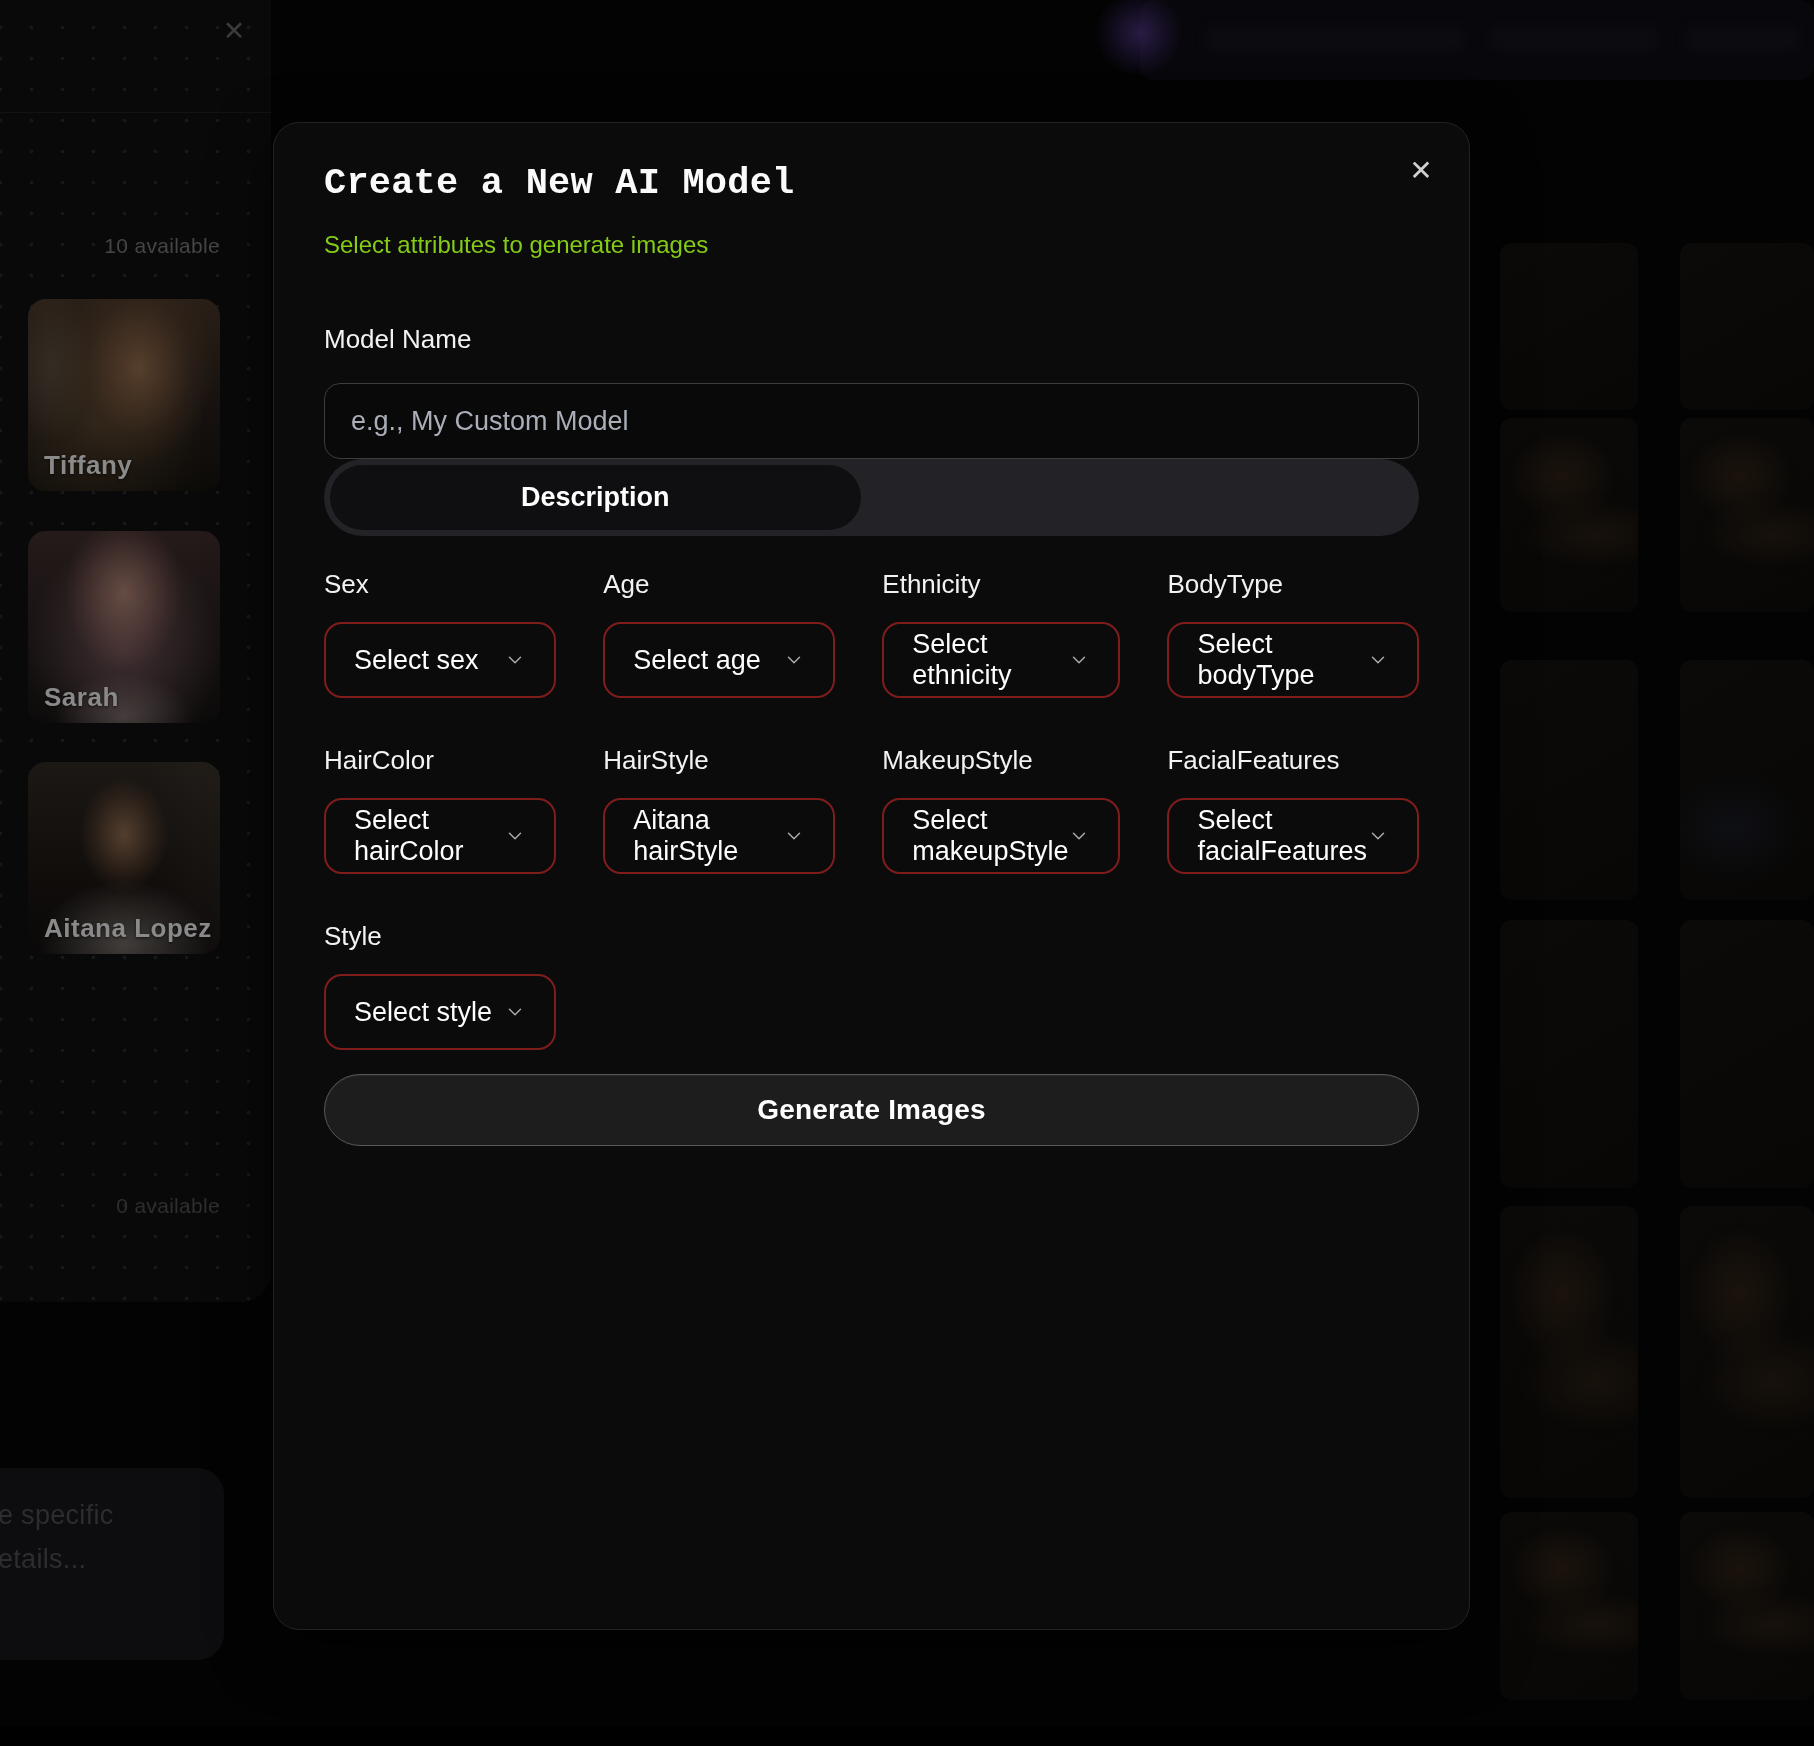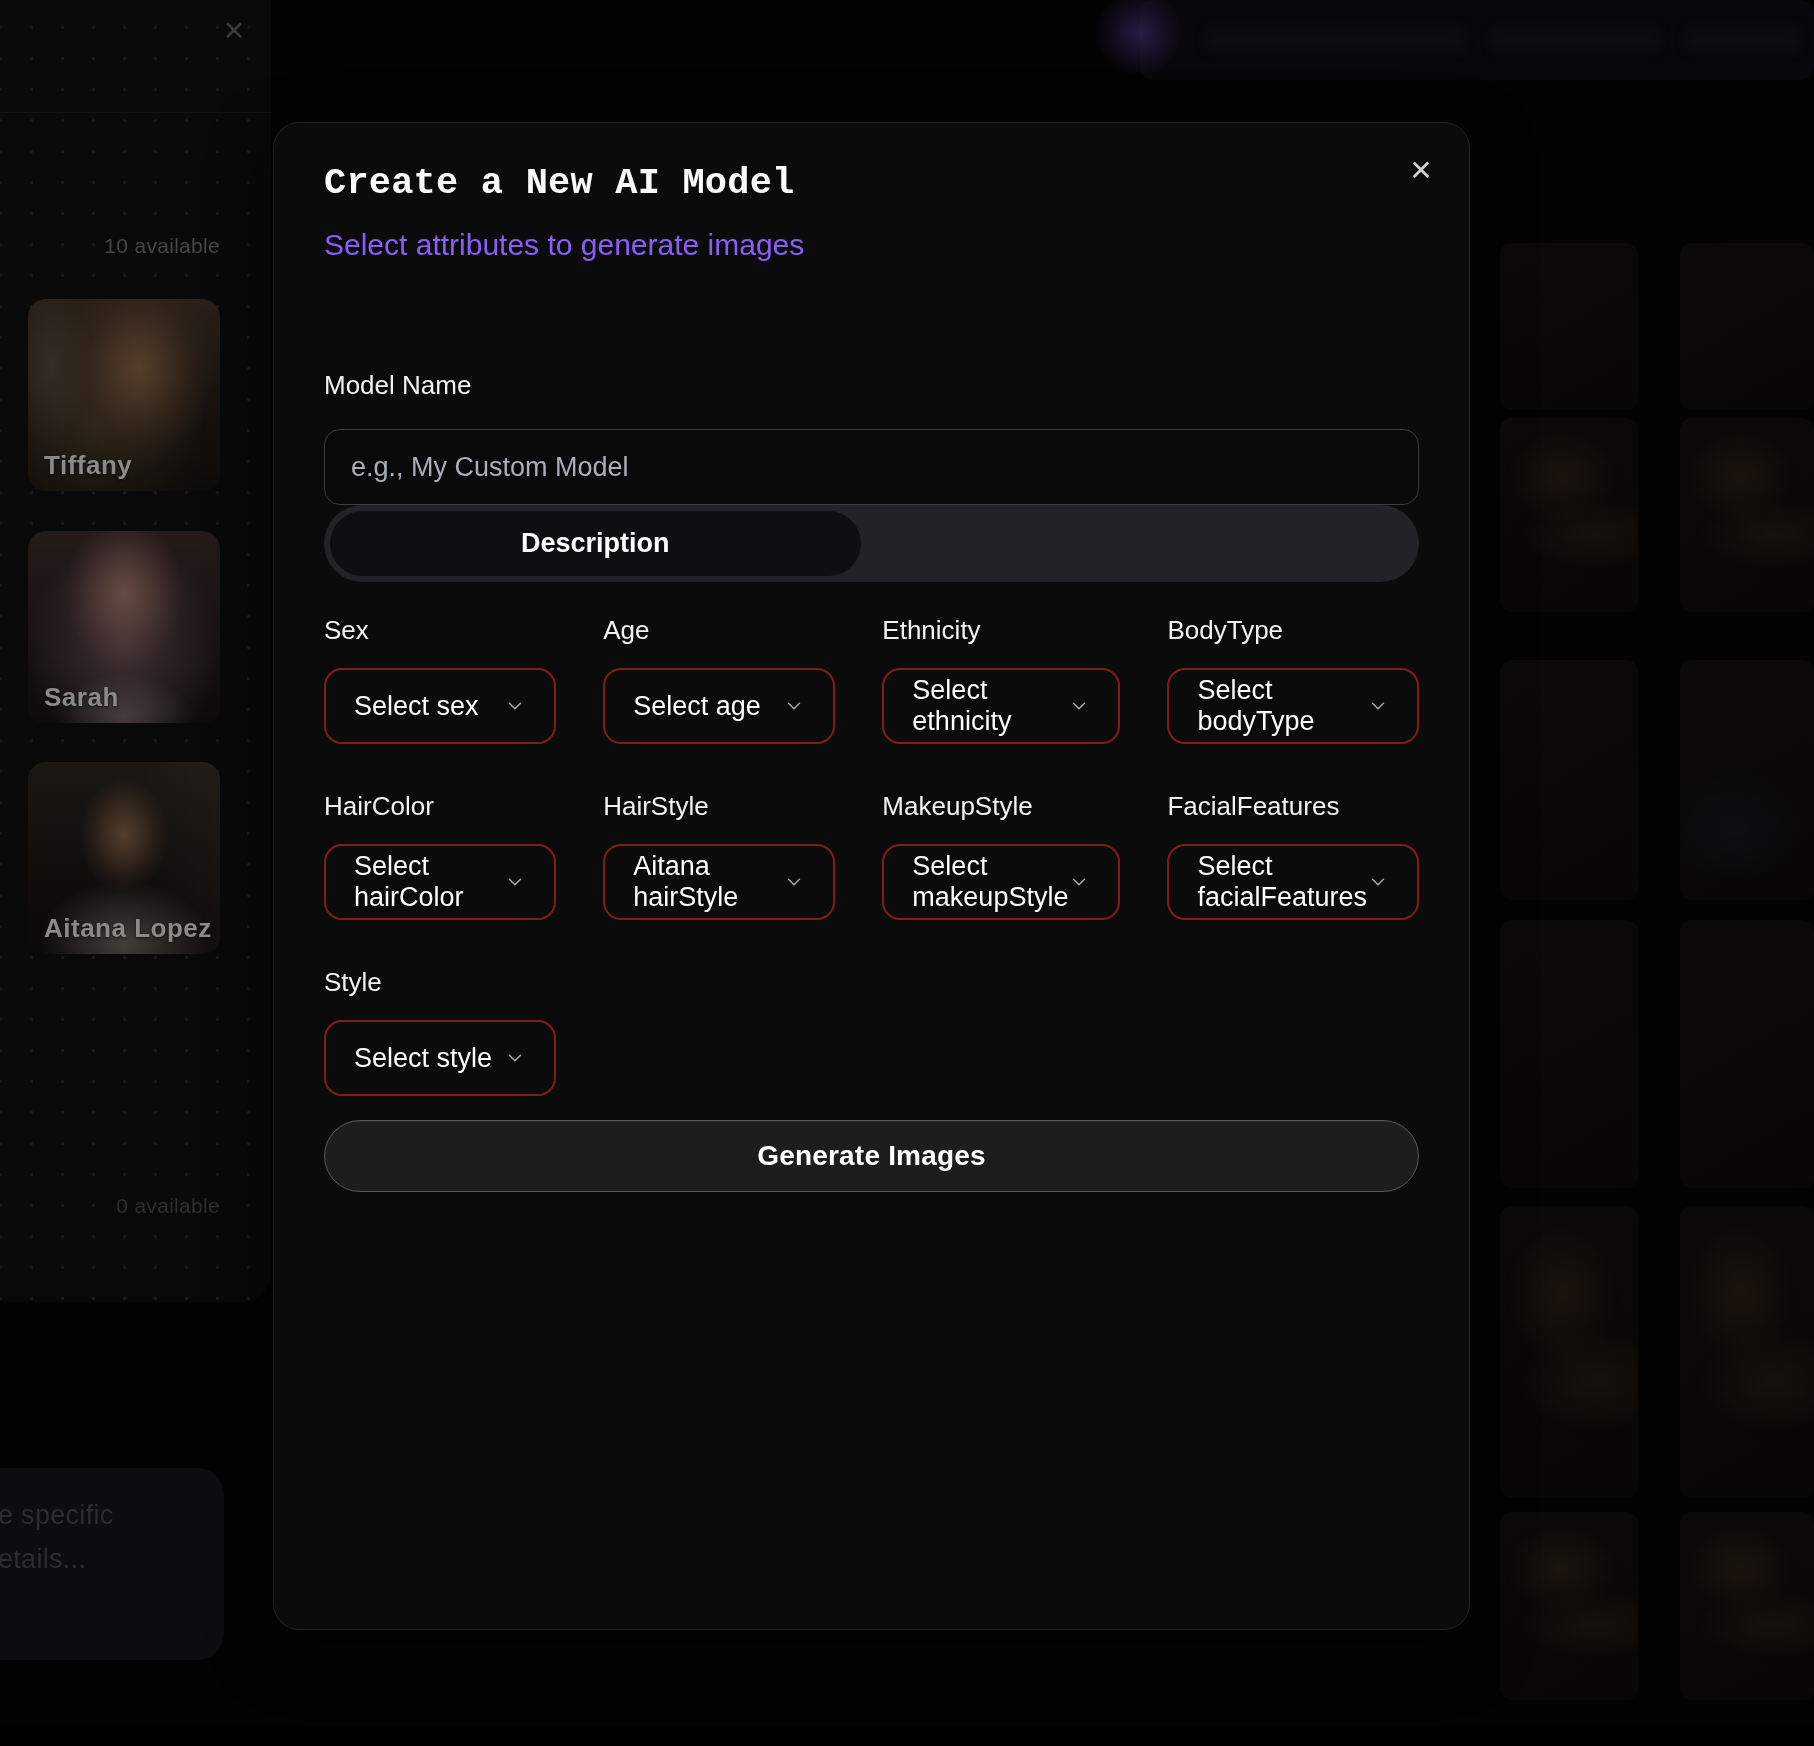--- a/index.html
+++ b/index.html
@@ -63,23 +63,23 @@
 
   
   .dialog{position:absolute;left:273px;top:122px;width:1197px;height:1508px;
       background:#0b0b0c;border:1px solid #222226;border-radius:26px;box-sizing:border-box;
       padding:38px 50px 50px 50px;box-shadow:0 20px 60px rgba(0,0,0,.6);}
   .dialog-close{position:absolute;top:30px;right:30px;width:36px;height:36px;
       background:none;border:none;padding:0;color:#cfcfcf;font-size:28px;line-height:36px;
       text-align:center;cursor:pointer;}
   .dlg-title{font-family:"Liberation Serif","DejaVu Serif",serif;font-weight:700;
       font-size:37px;line-height:44px;color:#fafafa;letter-spacing:.2px;}
-  .dlg-sub{margin-top:24px;font-size:30px;line-height:32px;color:#8b5cf6;}
+  .dlg-sub{margin-top:24px;font-size:24px;line-height:32px;color:#84cc16;}
   .fld-label{font-size:26px;line-height:32px;color:#f2f2f2;font-weight:500;}
-  .name-label{margin-top:108px;}
+  .name-label{margin-top:62px;}
   .text-input{margin-top:28px;width:100%;height:76px;box-sizing:border-box;display:block;
       background:#09090a;border:1px solid #3c3c41;border-radius:16px;padding:0 26px;
       font-size:27px;color:#fdfdfd;outline:none;font-family:inherit;}
   .text-input::placeholder{color:#a9aeb8;}
   .segment{height:77px;border-radius:999px;background:#232327;
       box-sizing:border-box;padding:6px;display:flex;}
   .segment-opt{height:65px;border-radius:999px;display:flex;align-items:center;justify-content:center;
       font-size:27px;cursor:pointer;}
   .segment-opt.selected{width:49%;background:#0f0f11;color:#ffffff;font-weight:600;}
   .segment-opt.blank{flex:1;color:transparent;}

